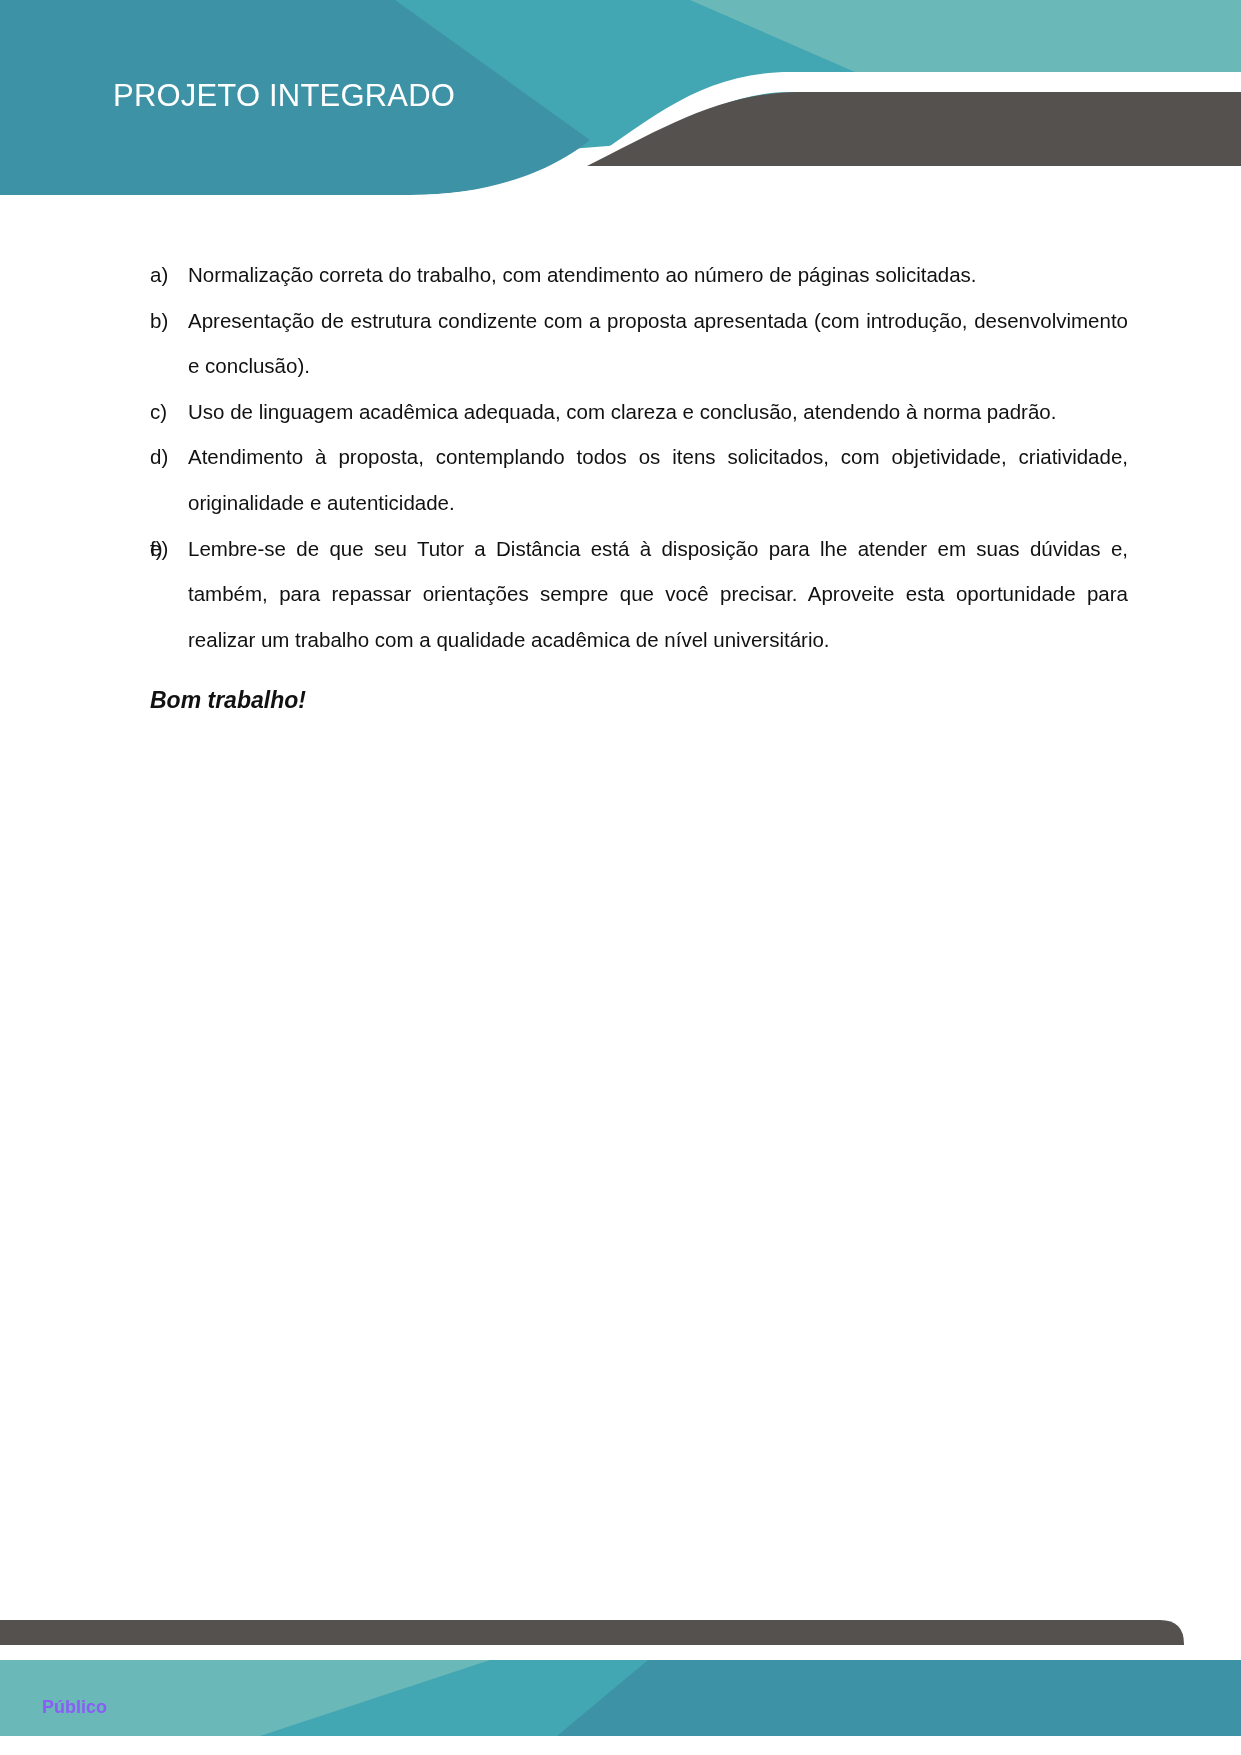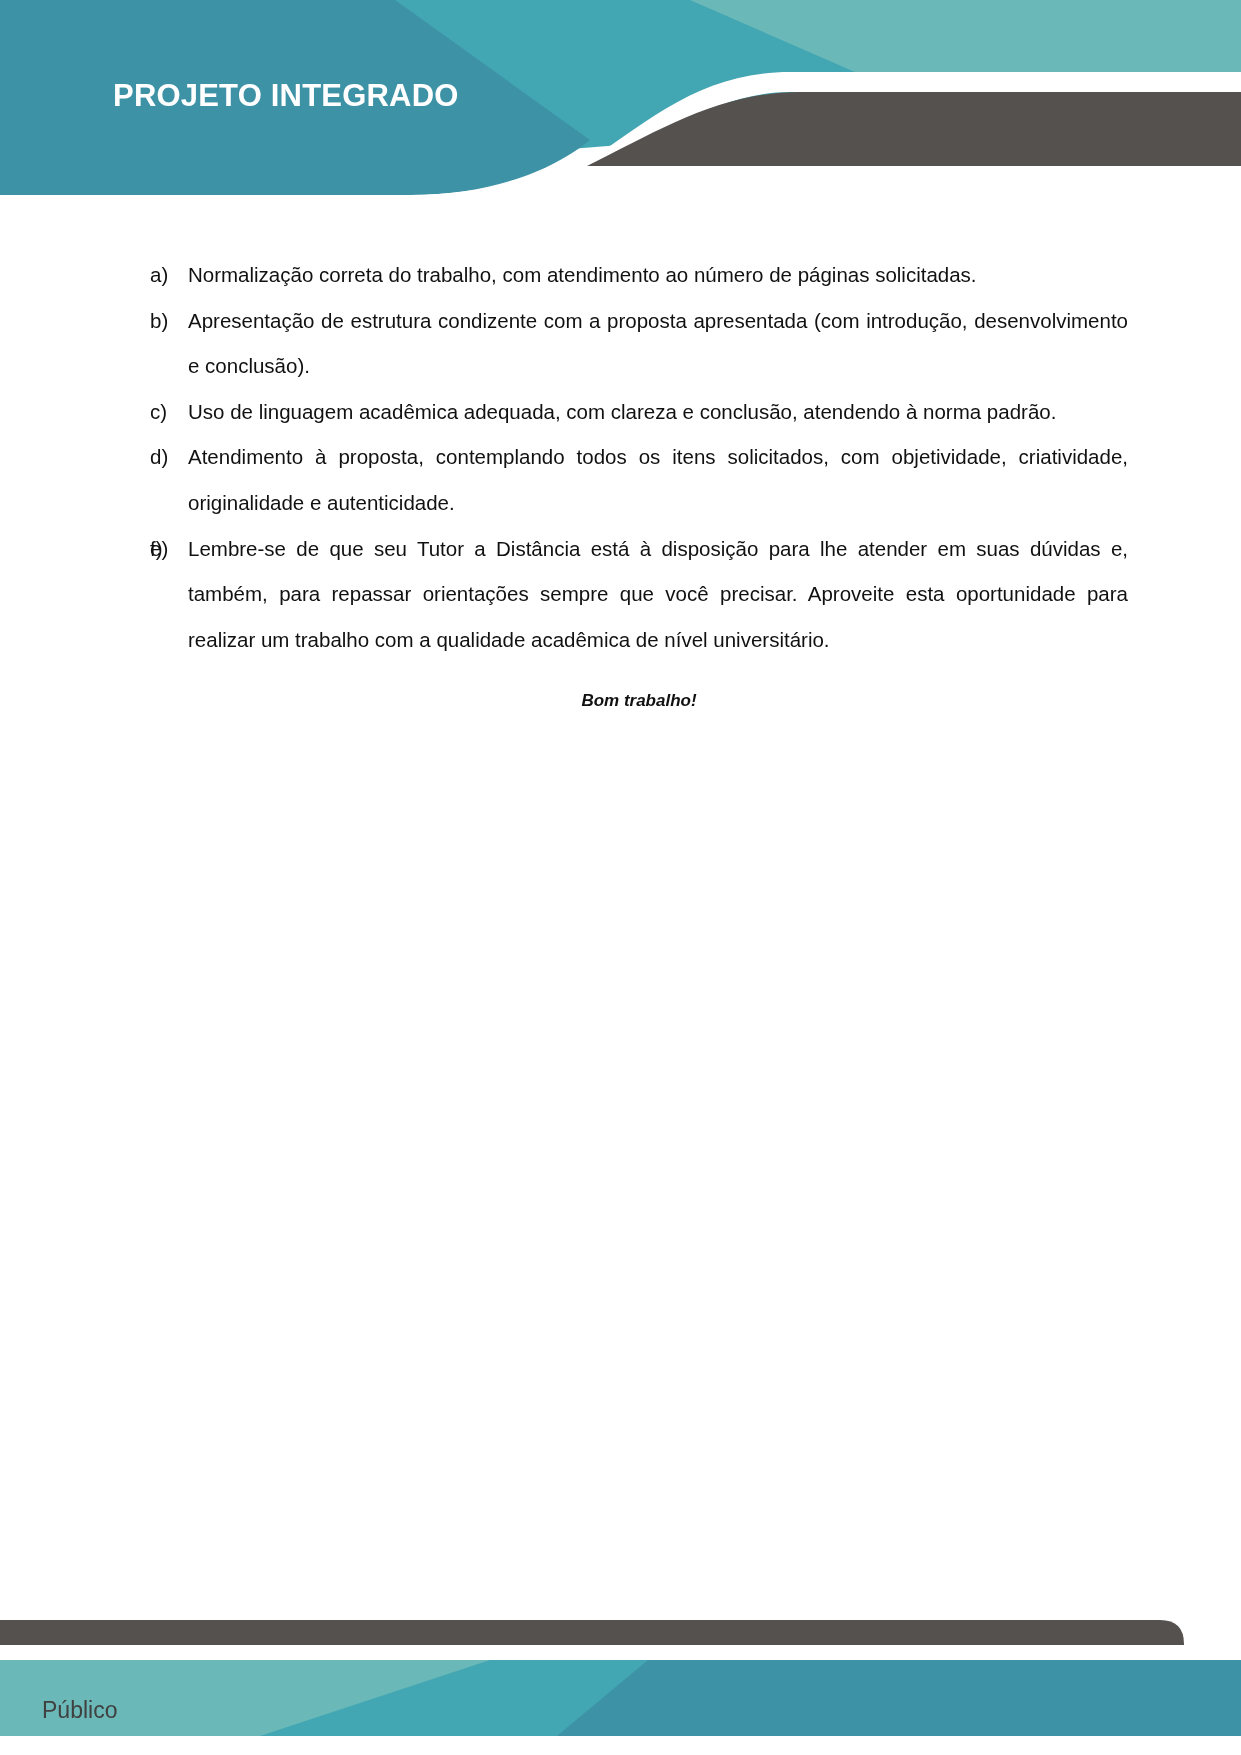--- a/index.html
+++ b/index.html
@@ -19,21 +19,21 @@
     position: absolute;
     left: 0; top: 0;
     width: 1241px;
     height: 200px;
   }
   .header-title {
     position: absolute;
     left: 113px;
     top: 78px;
     font-family: "Liberation Sans", sans-serif;
-    font-weight: bold;
+    font-weight: normal;
     font-size: 31px;
     color: #ffffff;
     letter-spacing: 0.2px;
     white-space: nowrap;
   }
   .content {
     position: absolute;
     left: 150px;
     top: 252px;
     width: 978px;
@@ -50,40 +50,41 @@
     line-height: 45.6px;
     text-align: justify;
   }
   .criteria-marker {
     position: absolute;
     left: 0;
     top: 0;
   }
   .sign-off {
     margin-top: 16px;
-    text-align: center;
+    text-align: left;
     font-style: italic;
     font-weight: bold;
-    font-size: 17px;
+    font-size: 23px;
     line-height: 45.6px;
   }
   .sign-off div { display: block; }
   .footer-art {
     position: absolute;
     left: 0;
     top: 1600px;
     width: 1241px;
     height: 155px;
   }
   .footer-label {
     position: absolute;
     left: 42px;
     top: 1697px;
-    font-size: 23px;
-    color: #404040;
+    font-size: 18px;
+    color: #8b5cf6;
+    font-weight: bold;
   }
 </style>
 </head>
 <body>
 
 <svg class="header-art" viewBox="0 0 1241 200" preserveAspectRatio="none">
 
   <rect x="0" y="0" width="1241" height="72" fill="#6BB8B9"></rect>
 
   <polygon points="0,0 690,0 855,72 1241,72 1241,95 0,195" fill="#42A7B3"></polygon>

